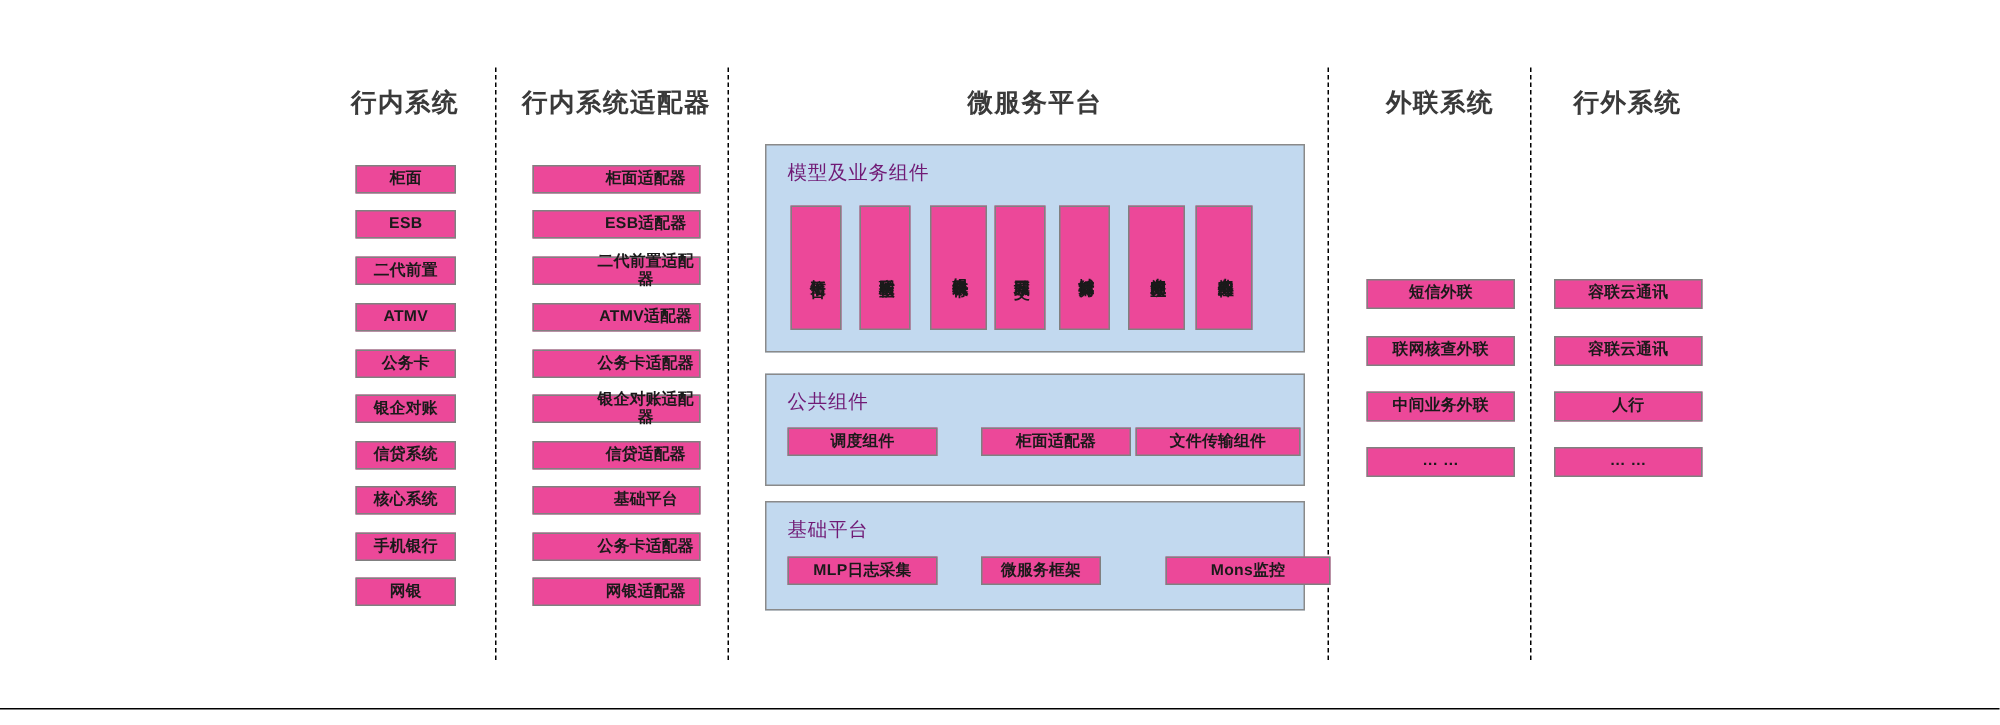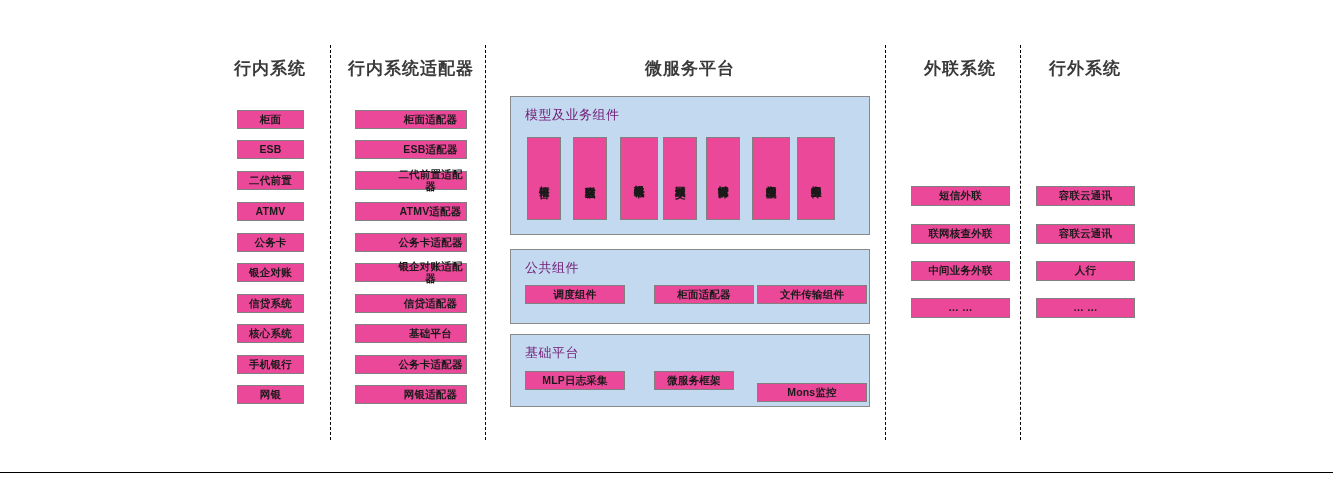--- a/index.html
+++ b/index.html
@@ -208,16 +208,16 @@
     <div class="gbox vbox" style="left: 620px; width: 38px;">银联及银行卡</div>
     <div class="gbox vbox" style="left: 663px;">同城票交</div>
     <div class="gbox vbox" style="left: 706px;">城商行清算</div>
     <div class="gbox vbox" style="left: 752px; width: 38px;">中间业务模型</div>
     <div class="gbox vbox" style="left: 797px; width: 38px;">中间业务组件</div>
     <div class="gbox hbox-common" style="left: 525px;">调度组件</div>
     <div class="gbox hbox-common" style="left: 654px;">柜面适配器</div>
     <div class="gbox hbox-common" style="left: 757px; width: 110px;">文件传输组件</div>
     <div class="gbox hbox-base" style="left: 525px; width: 100px;">MLP日志采集</div>
     <div class="gbox hbox-base" style="left: 654px;">微服务框架</div>
-    <div class="gbox hbox-base" style="left: 757px; width: 110px; margin-top: 12px;">Mons监控</div>
+    <div class="gbox hbox-base" style="left: 777px; width: 110px;">Mons监控</div>
   </div>
 
 <div class="bottom-rule"></div>
 
 </body></html>

